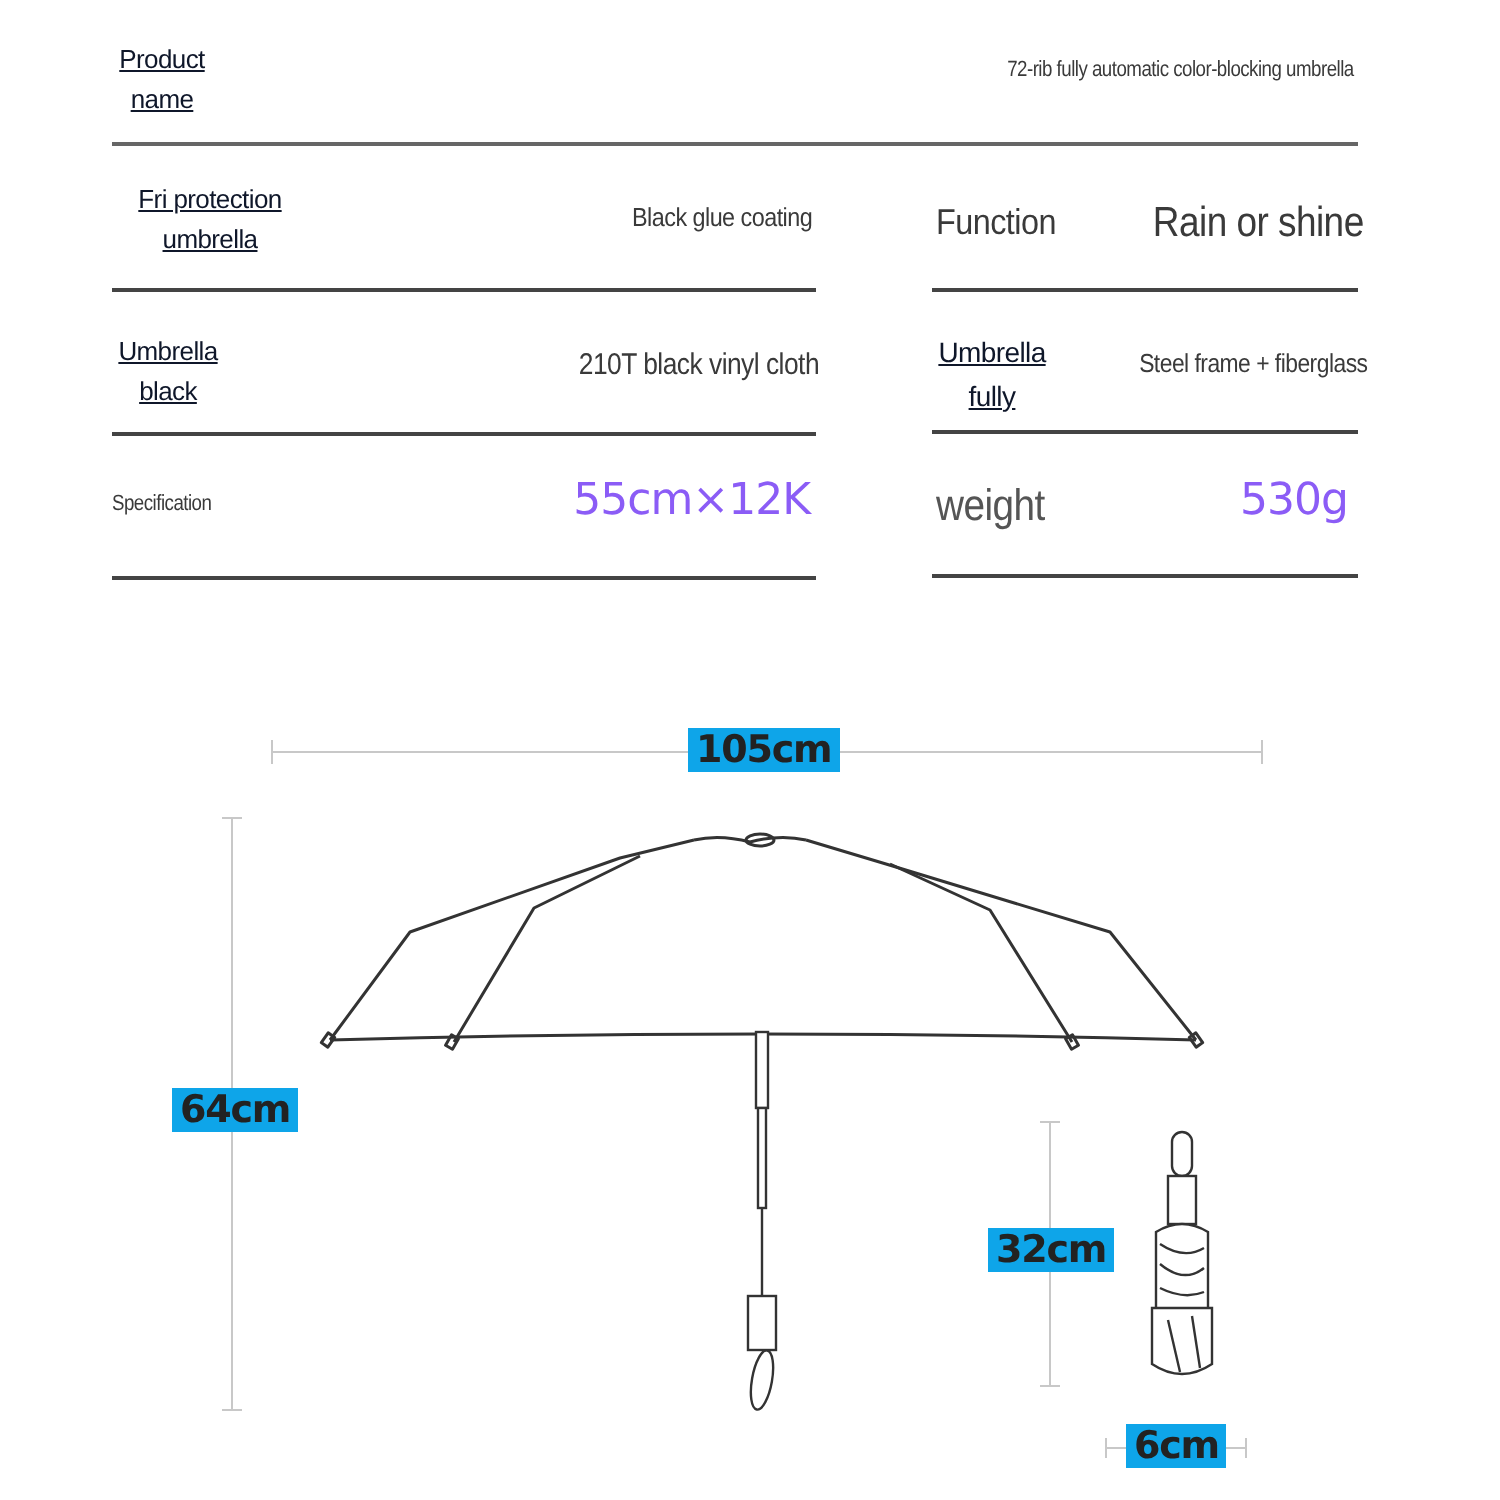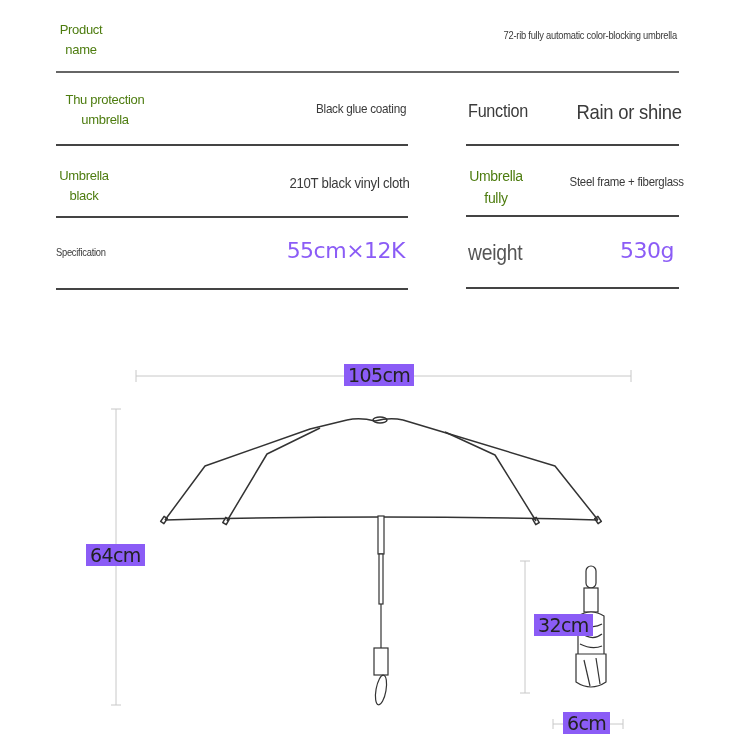--- a/index.html
+++ b/index.html
@@ -1,37 +1,37 @@
 <!DOCTYPE html>
 <html><head>
 <meta charset="utf-8">
 <style>
   html, body { margin:0; padding:0; background:#ffffff; }
   body { width:750px; height:750px; position:relative; overflow:hidden;
          font-family:"Liberation Sans", sans-serif; color:#333; }
   .hline { position:absolute; height:2px; background:#666; }
-  .label { position:absolute; color:#4d7c0f; font-size:13px; line-height:20px; text-align:center;
-           letter-spacing:-0.3px; }
+  .label { position:absolute; color:#0f172a; font-size:13px; line-height:20px; text-align:center;
+           letter-spacing:-0.3px;text-decoration:underline; }
   .val { position:absolute; color:#3a3a3a; white-space:nowrap; letter-spacing:-0.3px; }
   .geo { font-family:"DejaVu Sans", sans-serif; color:#8b5cf6; letter-spacing:-0.5px; }
-  .dim { position:absolute; font-family:"DejaVu Sans", sans-serif; color:#222; font-size:19px; background:#8b5cf6; padding:0 4px; letter-spacing:-0.6px; }
+  .dim { position:absolute; font-family:"DejaVu Sans", sans-serif; color:#222; font-size:19px; background:#0ea5e9; padding:0 4px; letter-spacing:-0.6px;font-weight:bold; }
   svg { position:absolute; left:0; top:0; }
 </style>
 </head>
 <body>
 
 <div class="label" style="left:50px; top:20px; width:62px;">
   <div>Product</div>
   <div>name</div>
 </div>
 <div class="val" style="right:73px; top:29px; font-size:11px; transform:scaleX(0.85); transform-origin:right top;">72-rib fully automatic color-blocking umbrella</div>
 <div class="hline" style="left:56px; width:623px; top:71px;"></div>
 
 <div class="label" style="left:60px; top:90px; width:90px;">
-  <div>Thu protection</div>
+  <div>Fri protection</div>
   <div>umbrella</div>
 </div>
 <div class="val" style="right:344px; top:101px; font-size:13px; transform:scaleX(0.9); transform-origin:right top;">Black glue coating</div>
 
 <div class="val" style="left:468px; top:101px; font-size:18px; transform:scaleX(0.9); transform-origin:left top;">Function</div>
 <div class="val" style="right:68px; top:100px; font-size:21px; transform:scaleX(0.88); transform-origin:right top;">Rain or shine</div>
 
 <div class="hline" style="left:56px; width:352px; top:144px; height:1.5px; background:#444;"></div>
 <div class="hline" style="left:466px; width:213px; top:144px; height:1.5px; background:#444;"></div>
 
@@ -120,14 +120,14 @@
     <path d="M578,616 Q591,608 604,616 L604,655 L578,655 Z"></path>
     <path d="M580,622 Q592,630 602,624 M580,632 Q592,642 602,634 M580,644 Q592,650 602,646" fill="none"></path>
     <path d="M576,654 L606,654 L606,682 Q591,692 576,682 Z"></path>
     <line x1="584" y1="660" x2="590" y2="686"></line>
     <line x1="596" y1="658" x2="600" y2="684"></line>
   </g>
 </svg>
 
 <div class="dim" style="left:344px; top:364px;">105cm</div>
 <div class="dim" style="left:86px; top:544px;">64cm</div>
-<div class="dim" style="left:494px; top:614px;margin-left:40px;">32cm</div>
+<div class="dim" style="left:494px; top:614px;">32cm</div>
 <div class="dim" style="left:563px; top:712px;">6cm</div>
 
 </body></html>

